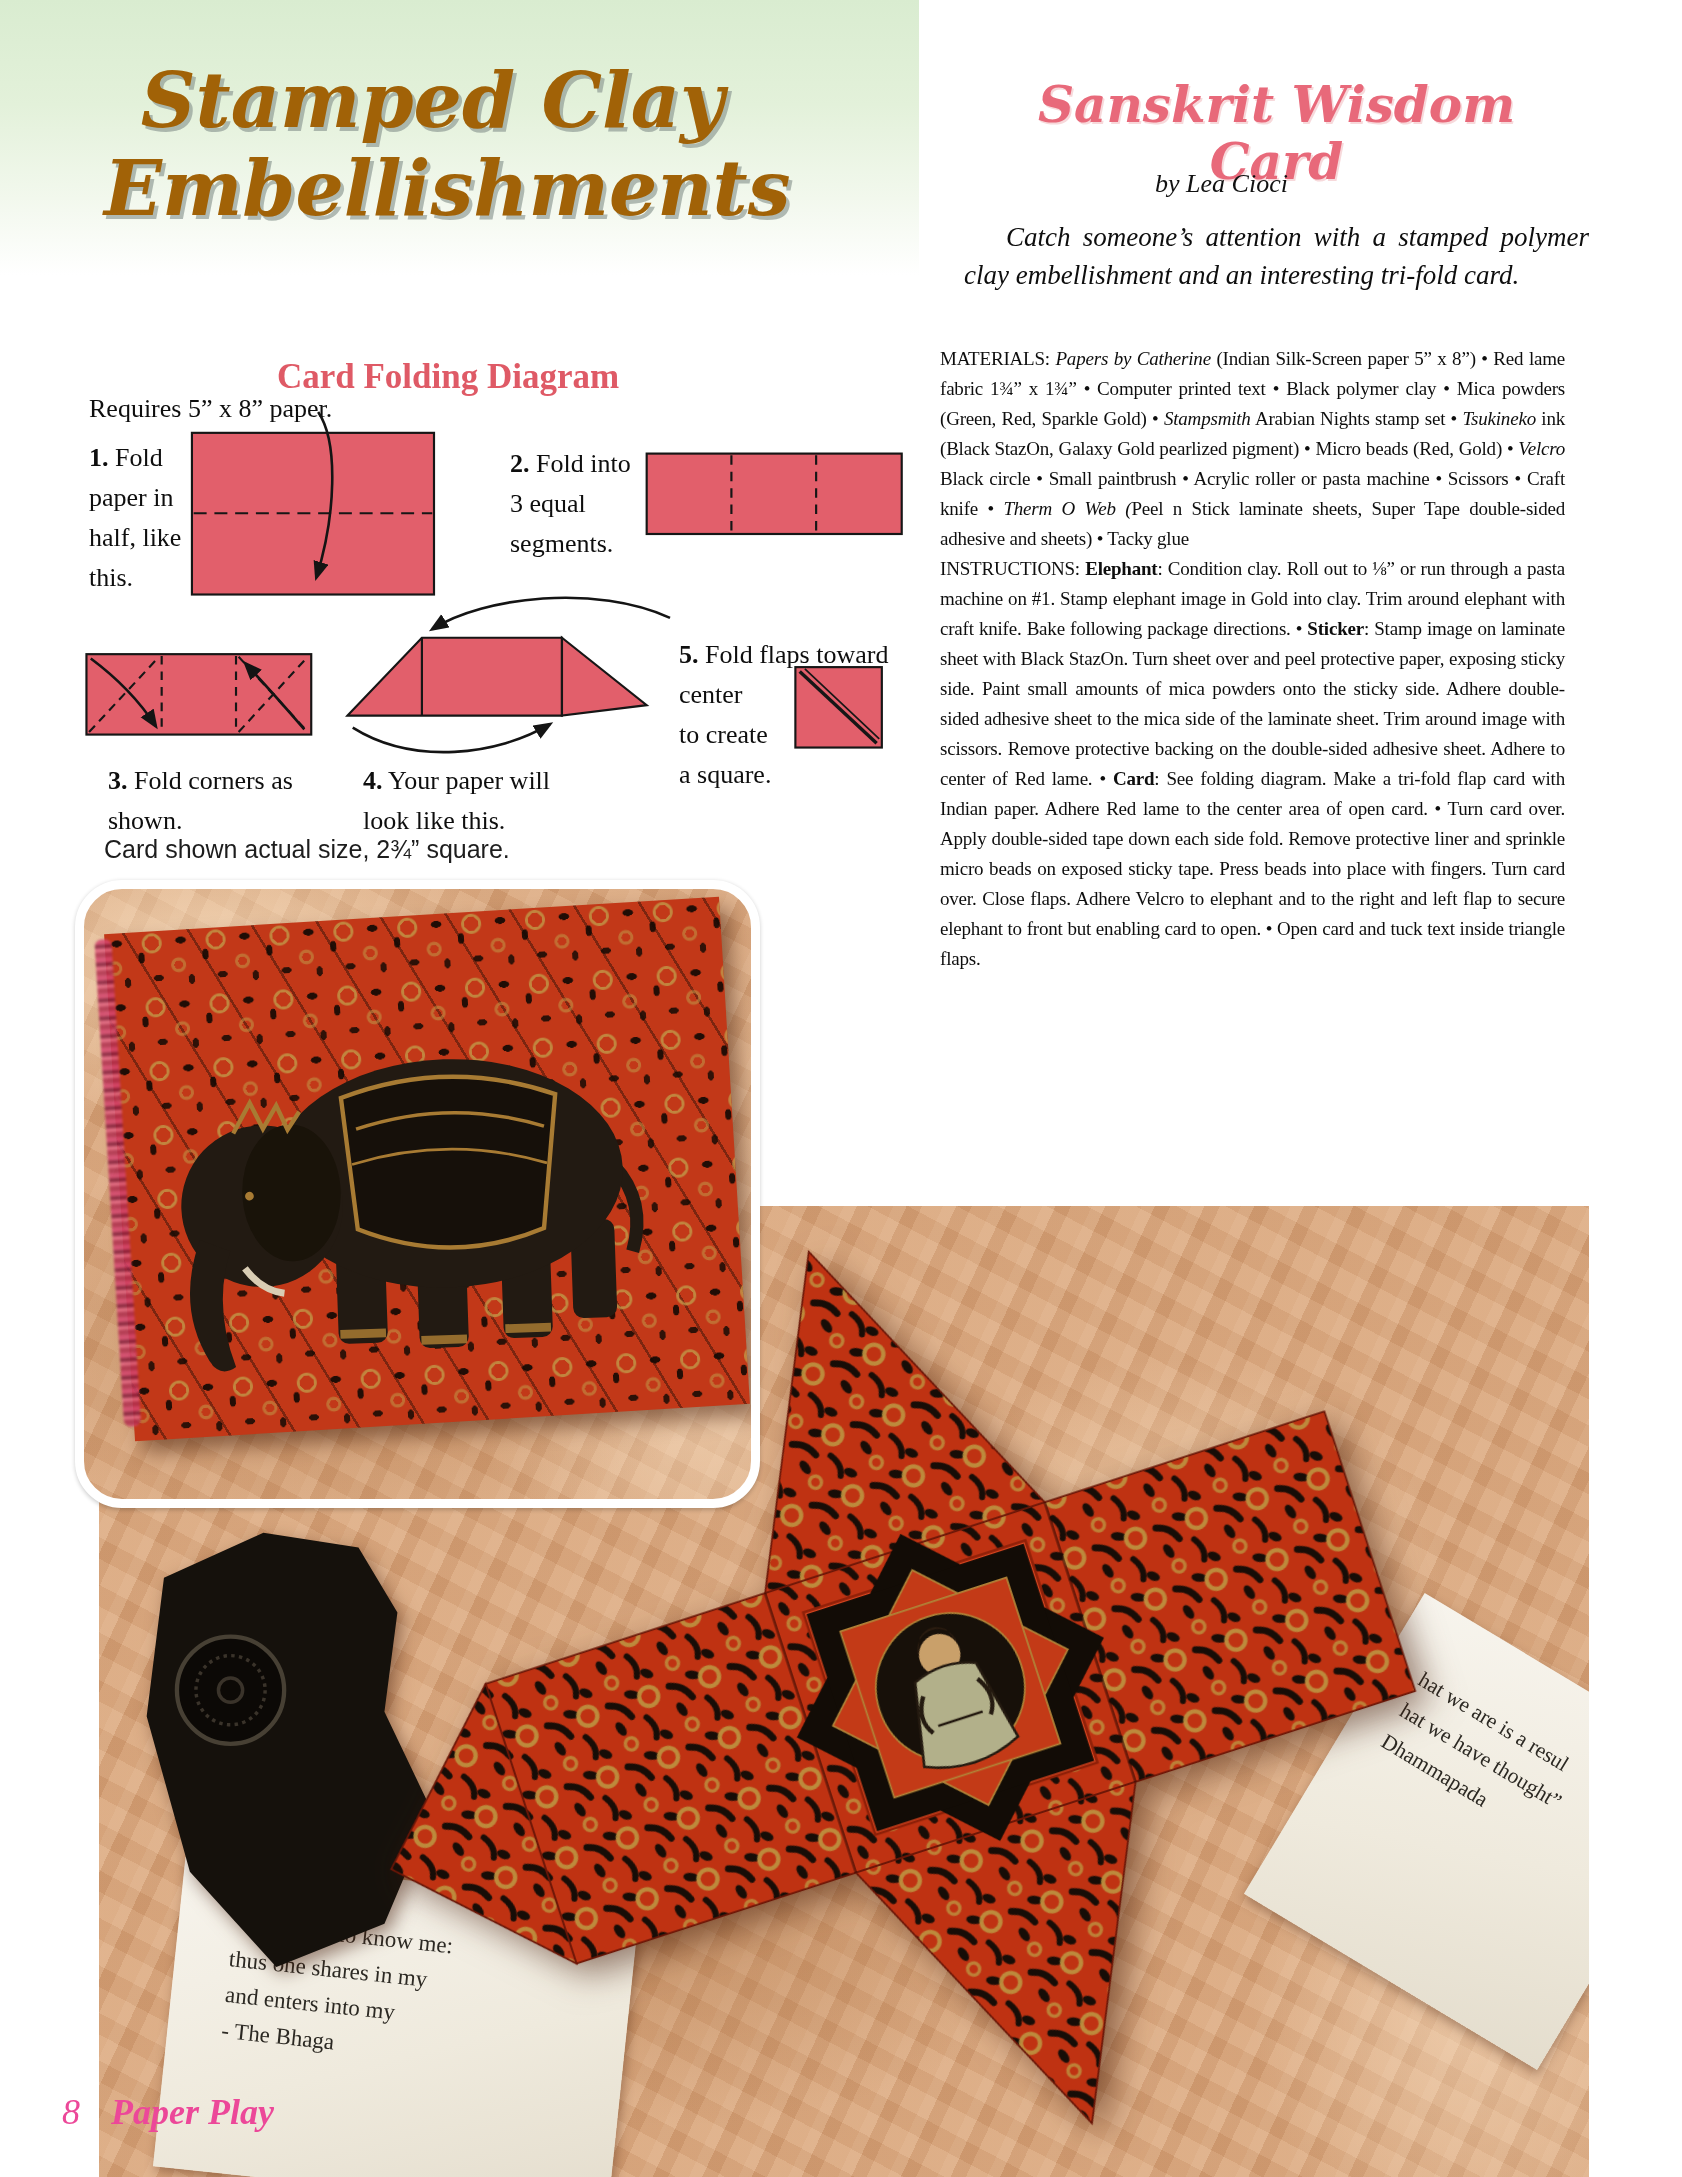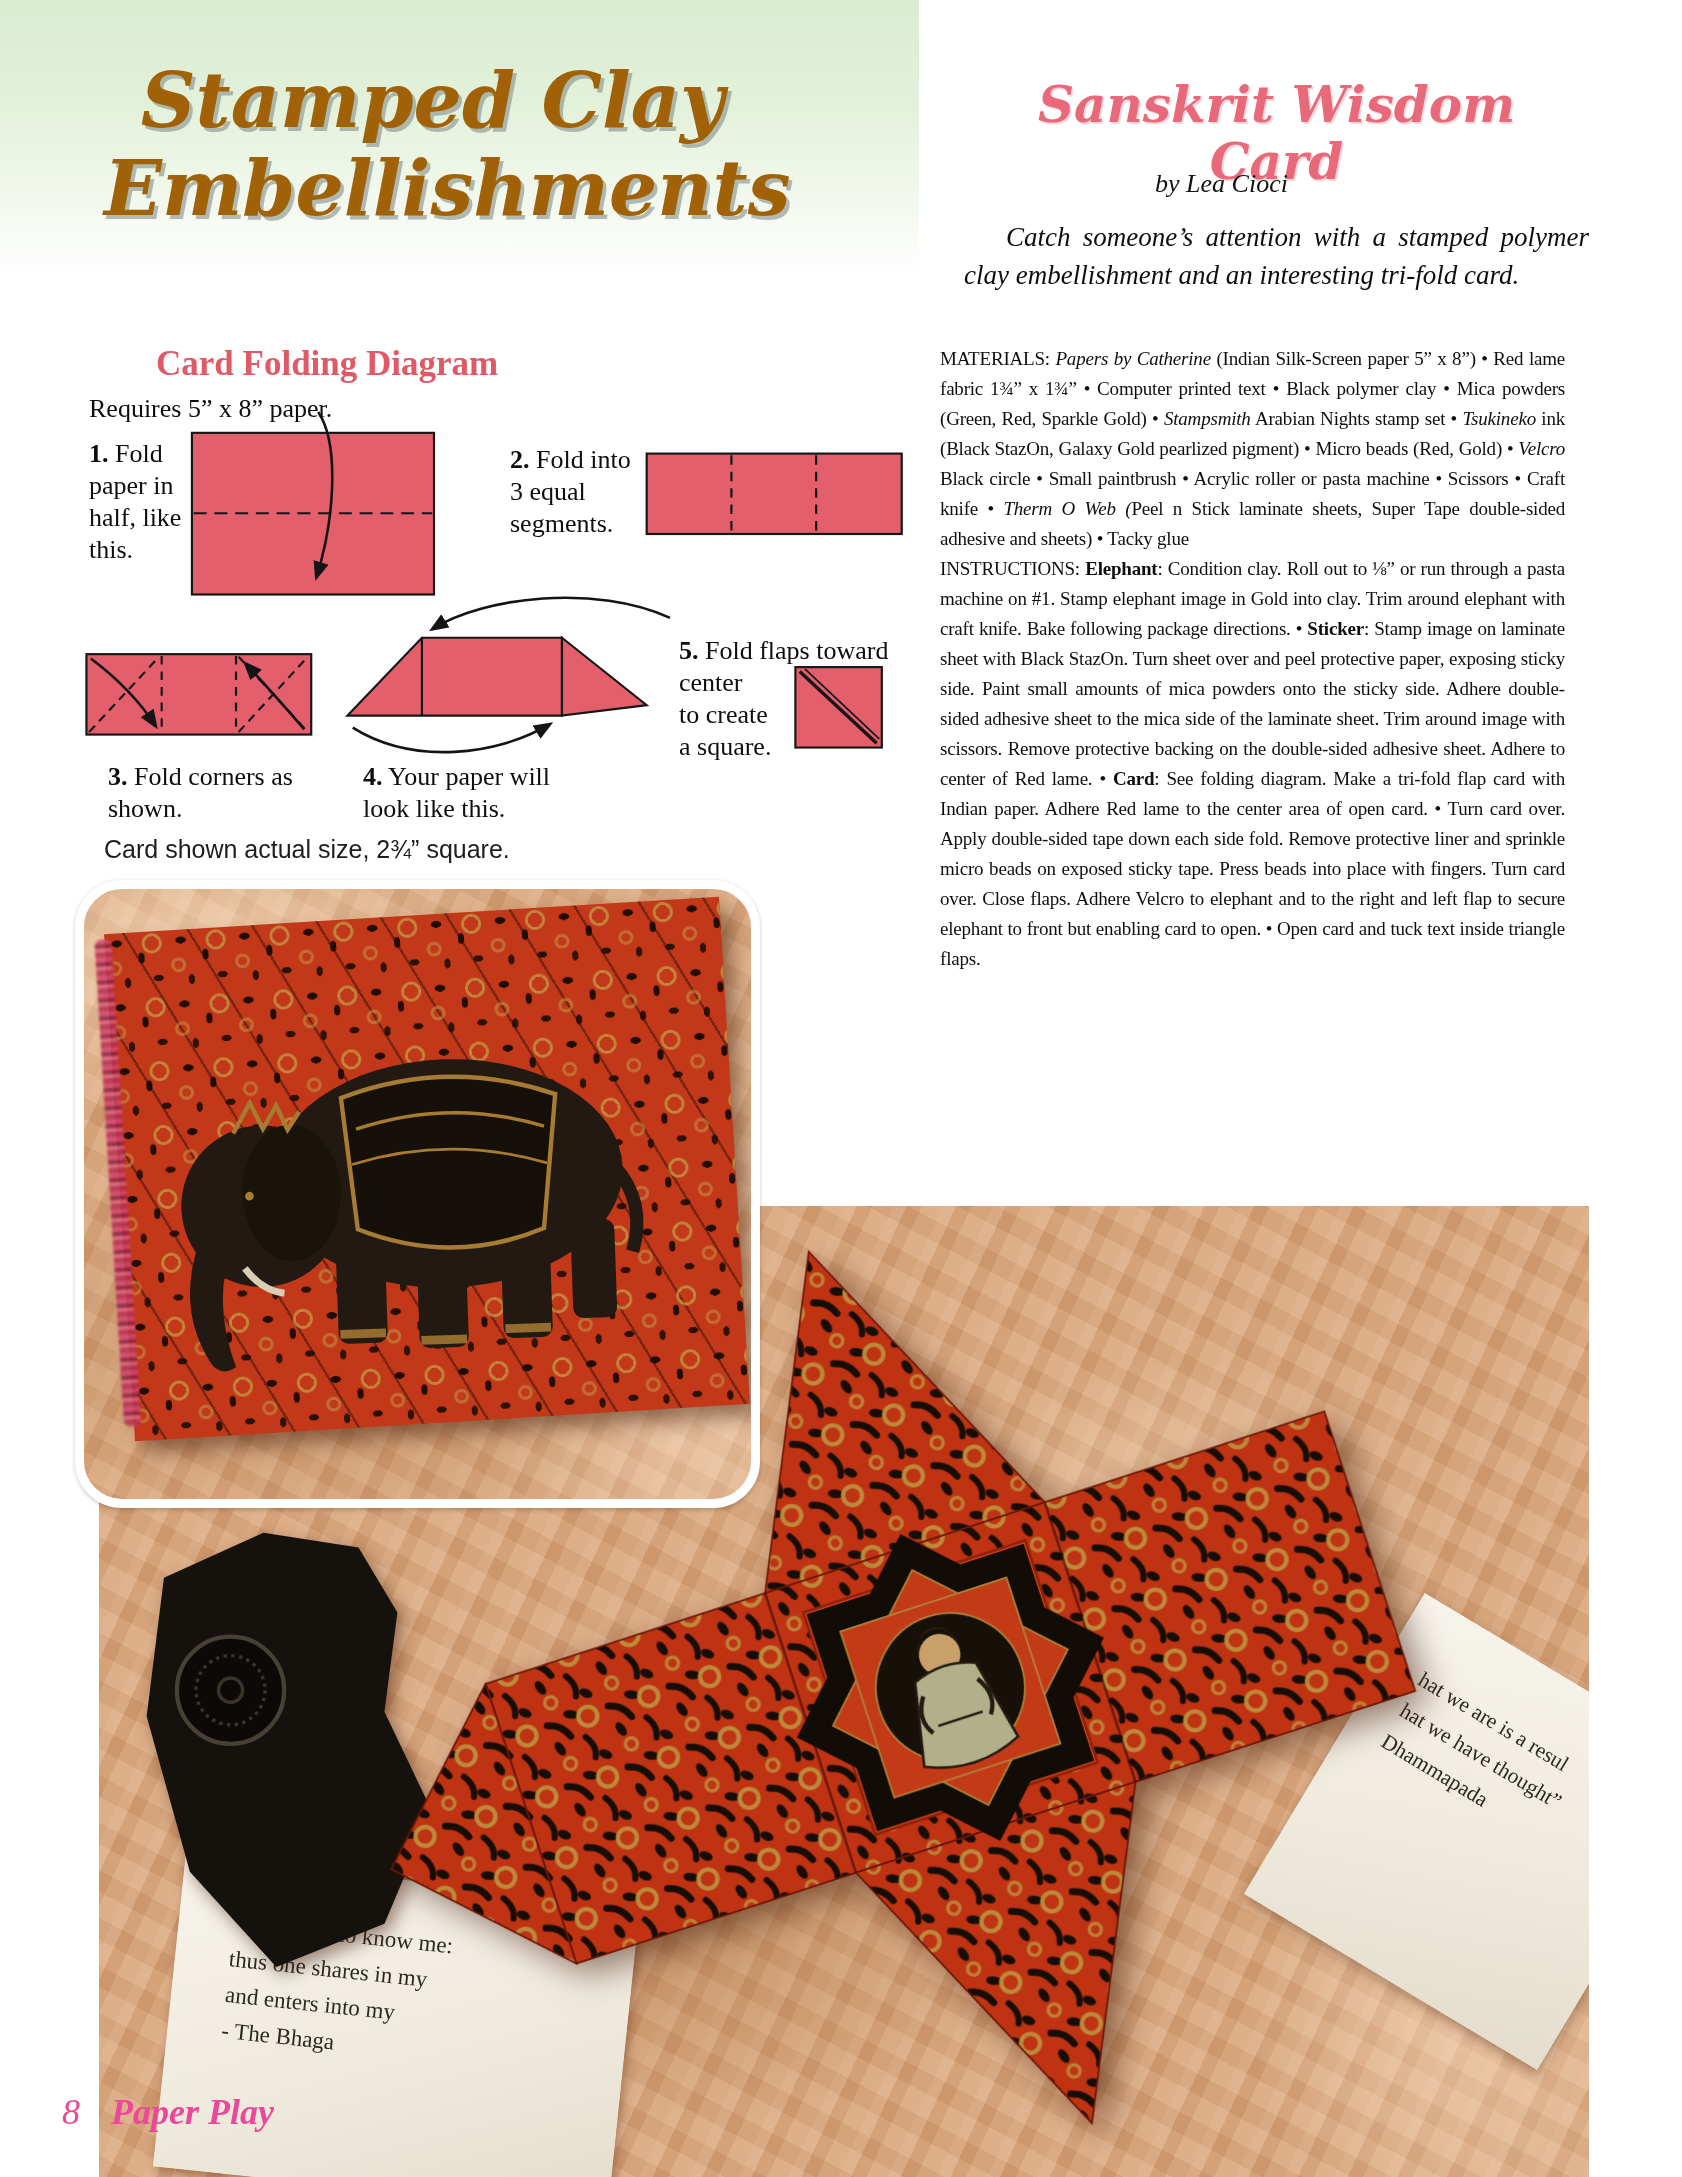--- a/index.html
+++ b/index.html
@@ -43,26 +43,26 @@
     left:940px;top:344px;width:625px;
     font-size:19px;line-height:30px;text-align:justify;
     letter-spacing:-0.2px;
   }
   .bodycol p{margin:0;}
   .bodycol .it{font-style:italic;}
   .bodycol .bd{font-weight:bold;}
 
   
   .diag-head{
-    left:156px;top:344px;width:558px;
-    font-size:35px;font-weight:bold;color:#df5a66;margin:0;
+    left:156px;top:344px;width:558px;text-align:center;
+    font-size:35px;font-weight:bold;color:#df5a66;margin:13px;
   }
   .requires{left:89px;top:394px;font-size:26px;}
   .step{
-    font-size:26px;line-height:32px;color:#0e0e0e;font-family:Liberation Serif, serif;
+    font-size:26px;line-height:40px;color:#0e0e0e;font-family:Liberation Serif, serif;
   }
   .step .num{font-weight:bold;}
   .step .slines{white-space:pre-line;}
   .step1{left:89px;top:438px;width:138px;}
   .step2{left:510px;top:444px;width:160px;}
   .step3{left:108px;top:761px;width:251px;}
   .step4{left:363px;top:761px;width:268px;}
   .step5{left:679px;top:635px;width:251px;}
   .size-caption{
     left:104px;top:835px;width:588px;text-align:left;

